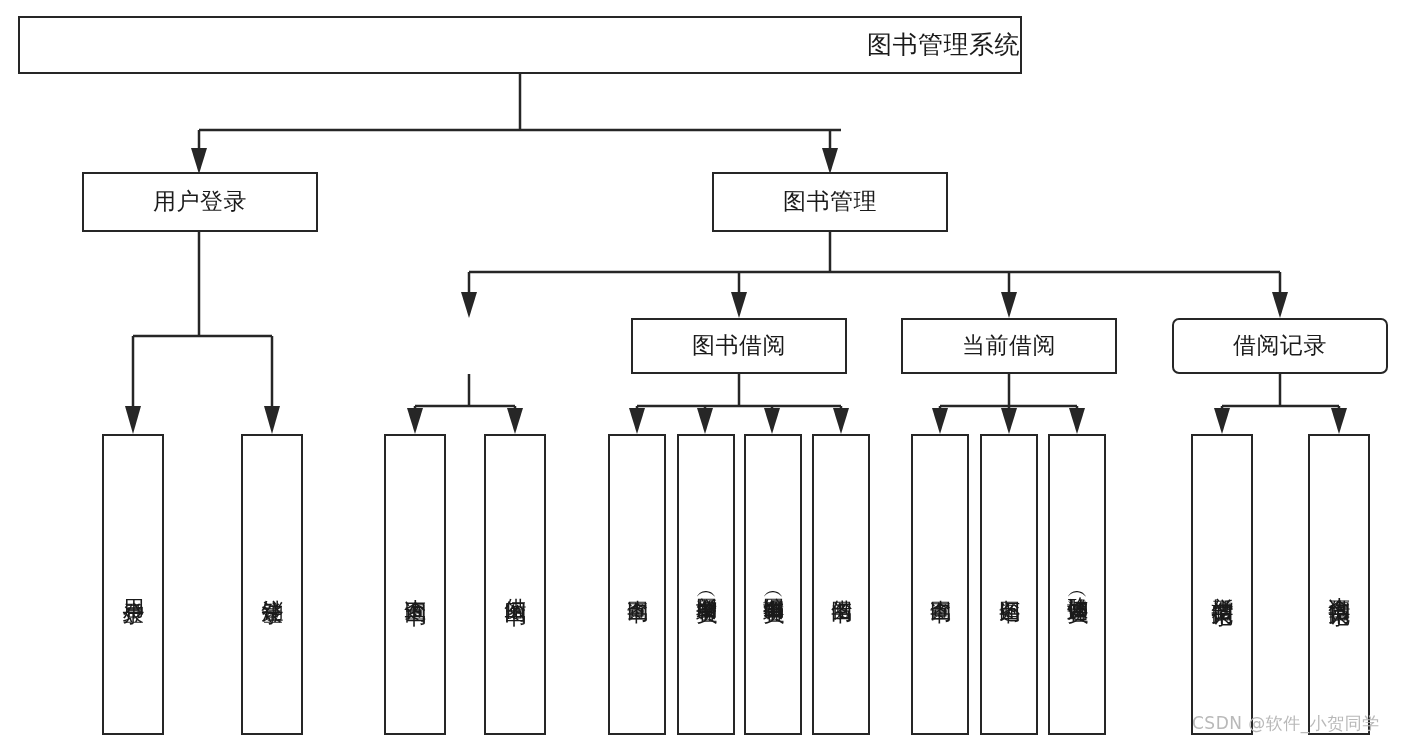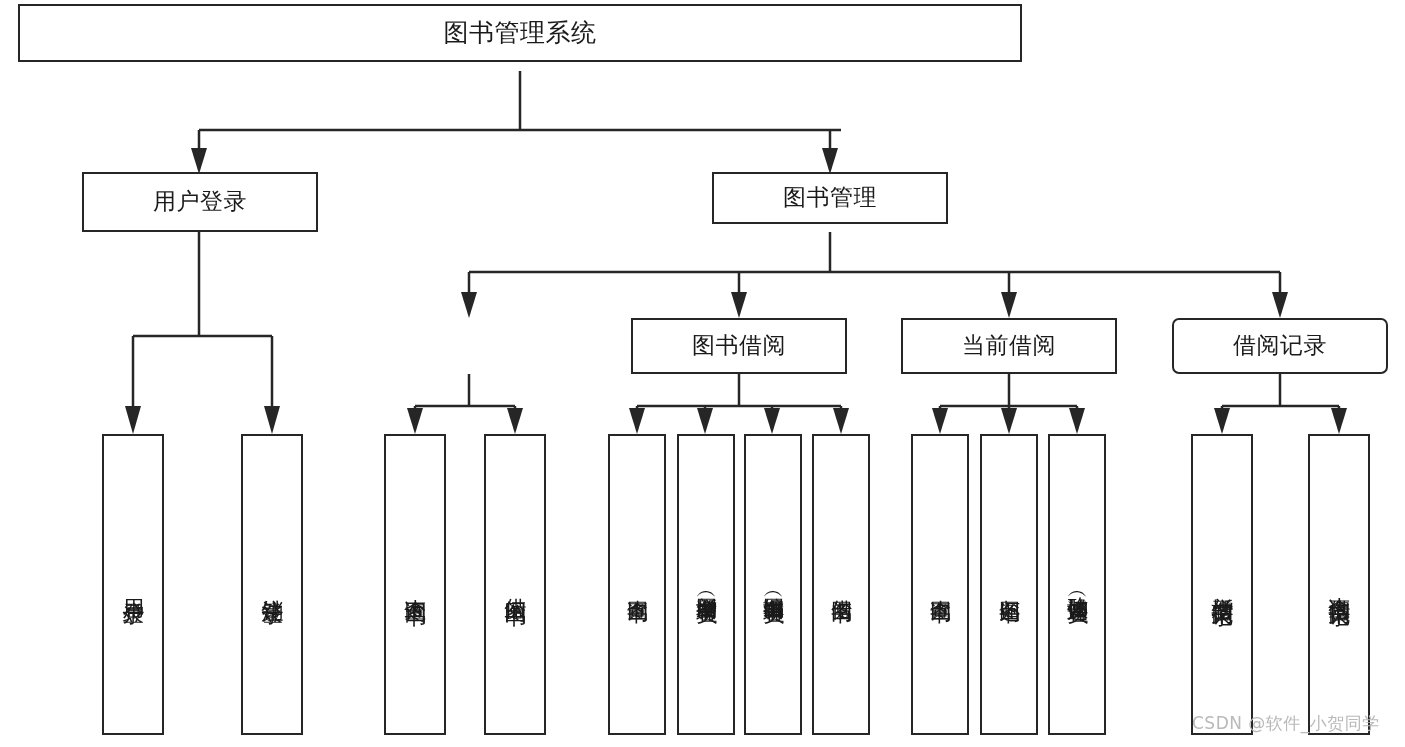--- a/index.html
+++ b/index.html
@@ -137,29 +137,29 @@
     <polygon class="arrowhead" points="1077,434 1069,408 1085,408"></polygon>
 
     <path class="wire" d="M 1280 374 L 1280 406"></path>
     <path class="wire" d="M 1222 406 L 1339 406"></path>
     <path class="wire" d="M 1222 406 L 1222 412"></path>
     <path class="wire" d="M 1339 406 L 1339 412"></path>
     <polygon class="arrowhead" points="1222,434 1214,408 1230,408"></polygon>
     <polygon class="arrowhead" points="1339,434 1331,408 1347,408"></polygon>
   </svg>
 
-  <div class="node node-h node-root" style="left:18px; top:4px; width:1004px; height:58px;">
+  <div class="node node-h node-root" style="left:18px; top:16px; width:1004px; height:58px;justify-content:flex-end;">
     <span>图书管理系统</span>
   </div>
 
   <div class="node node-h" style="left:82px; top:172px; width:236px; height:60px;">
     <span>用户登录</span>
   </div>
 
-  <div class="node node-h" style="left:712px; top:172px; width:236px; height:52px;">
+  <div class="node node-h" style="left:712px; top:172px; width:236px; height:60px;">
     <span>图书管理</span>
   </div>
 
 
   <div class="node node-h" style="left:631px; top:318px; width:216px; height:56px;">
     <span>图书借阅</span>
   </div>
 
   <div class="node node-h" style="left:901px; top:318px; width:216px; height:56px;">
     <span>当前借阅</span>

